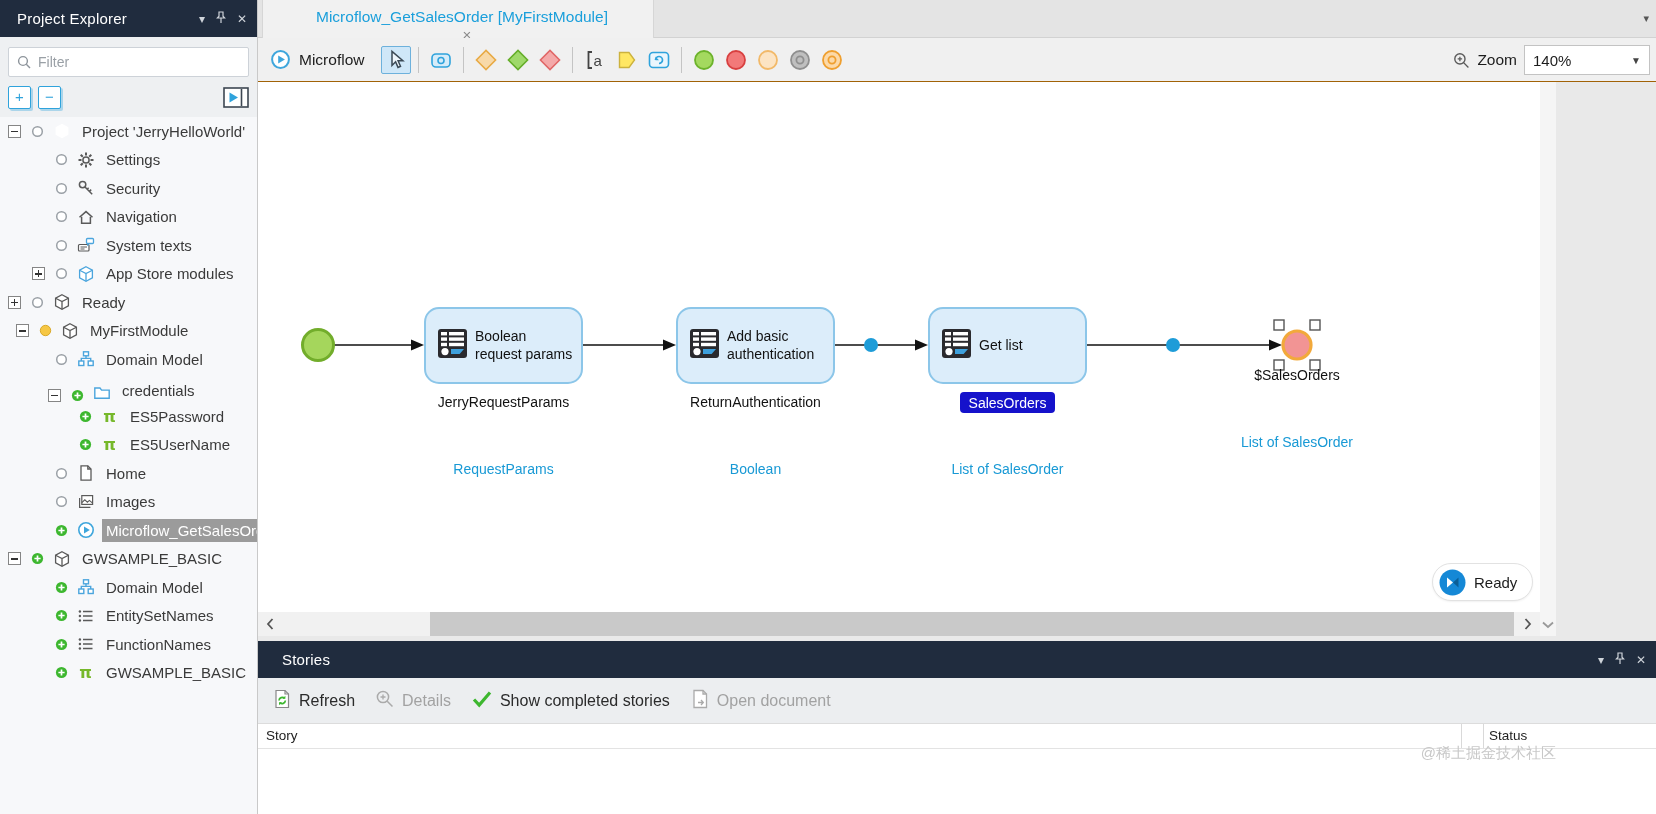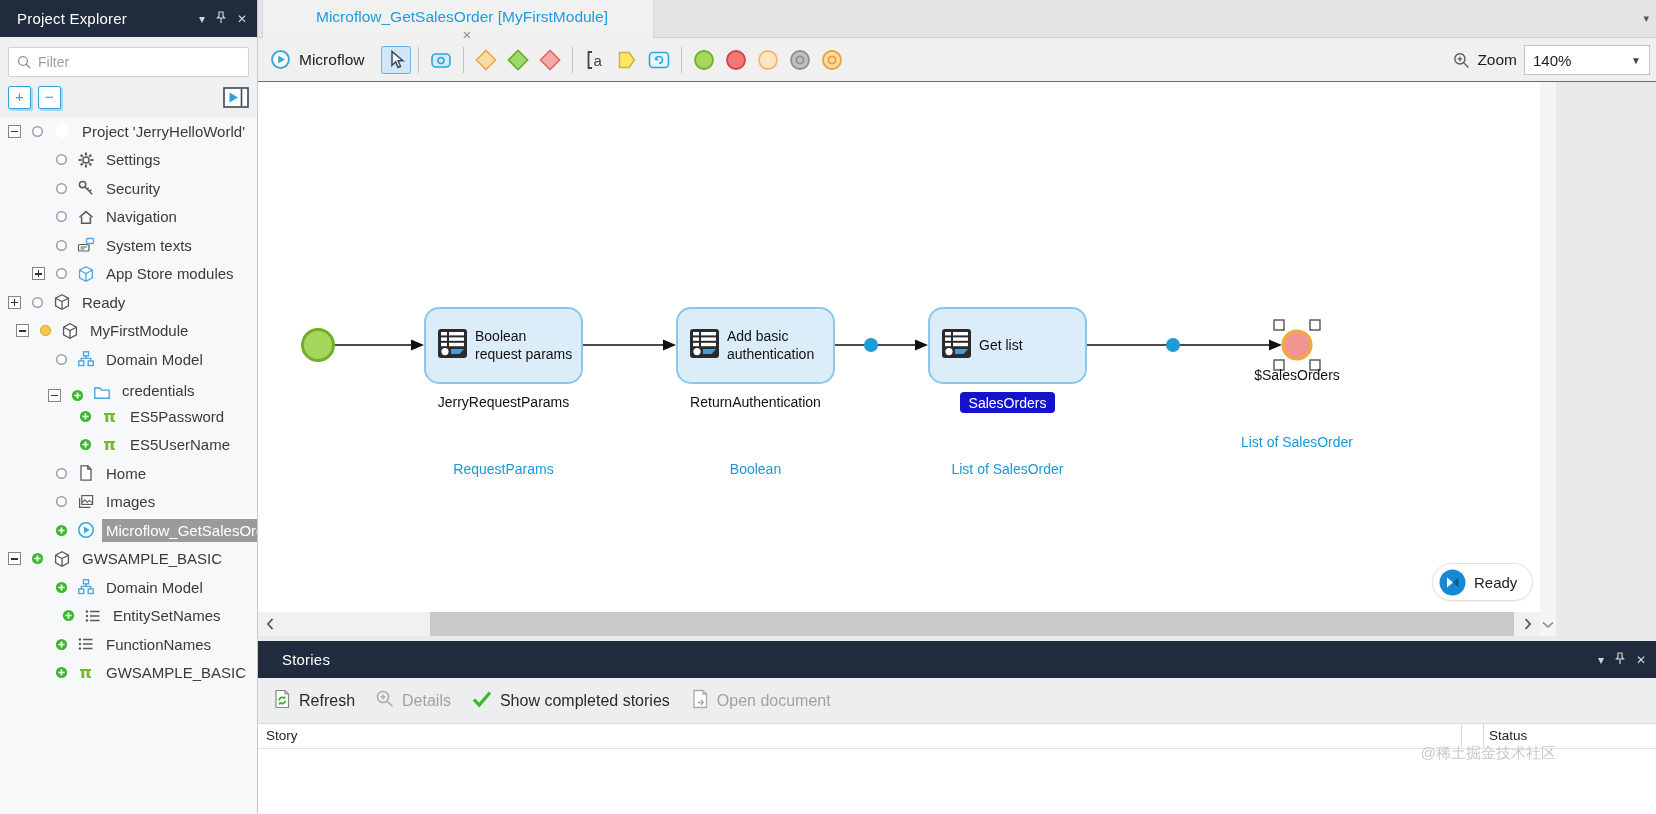--- a/index.html
+++ b/index.html
@@ -388,21 +388,21 @@
           <span class="tico">
             <svg width="18" height="18" viewBox="0 0 18 18">
               <rect x="6.5" y="1.8" width="5" height="4" fill="#fff" stroke="#4ba5dd" stroke-width="1.4"></rect>
               <rect x="1.8" y="11" width="5" height="4.5" fill="#fff" stroke="#4ba5dd" stroke-width="1.4"></rect>
               <rect x="11.2" y="11" width="5" height="4.5" fill="#fff" stroke="#4ba5dd" stroke-width="1.4"></rect>
               <path d="M9 5.8v2.6M4.3 11V8.4h9.4V11" fill="none" stroke="#4ba5dd" stroke-width="1.4"></path>
             </svg>
           </span>
           <span class="tlbl">Domain Model</span>
         </div>
-        <div class="trow" style="padding-left: 32px; margin-left: 7px;">
+        <div class="trow" style="padding-left: 32px;">
           <span class="texp"></span>
           <span class="tstat">
             <svg width="13" height="13" viewBox="0 0 13 13">
               <circle cx="6.5" cy="6.5" r="5.6" fill="var(--new-green)"></circle>
               <path d="M6.5 3.4v6.2M3.4 6.5h6.2" stroke="#fff" stroke-width="1.7"></path>
             </svg>
           </span>
           <span class="tico">
             <svg width="18" height="18" viewBox="0 0 18 18">
               <g stroke="#5a5a5a" stroke-width="1.6">

